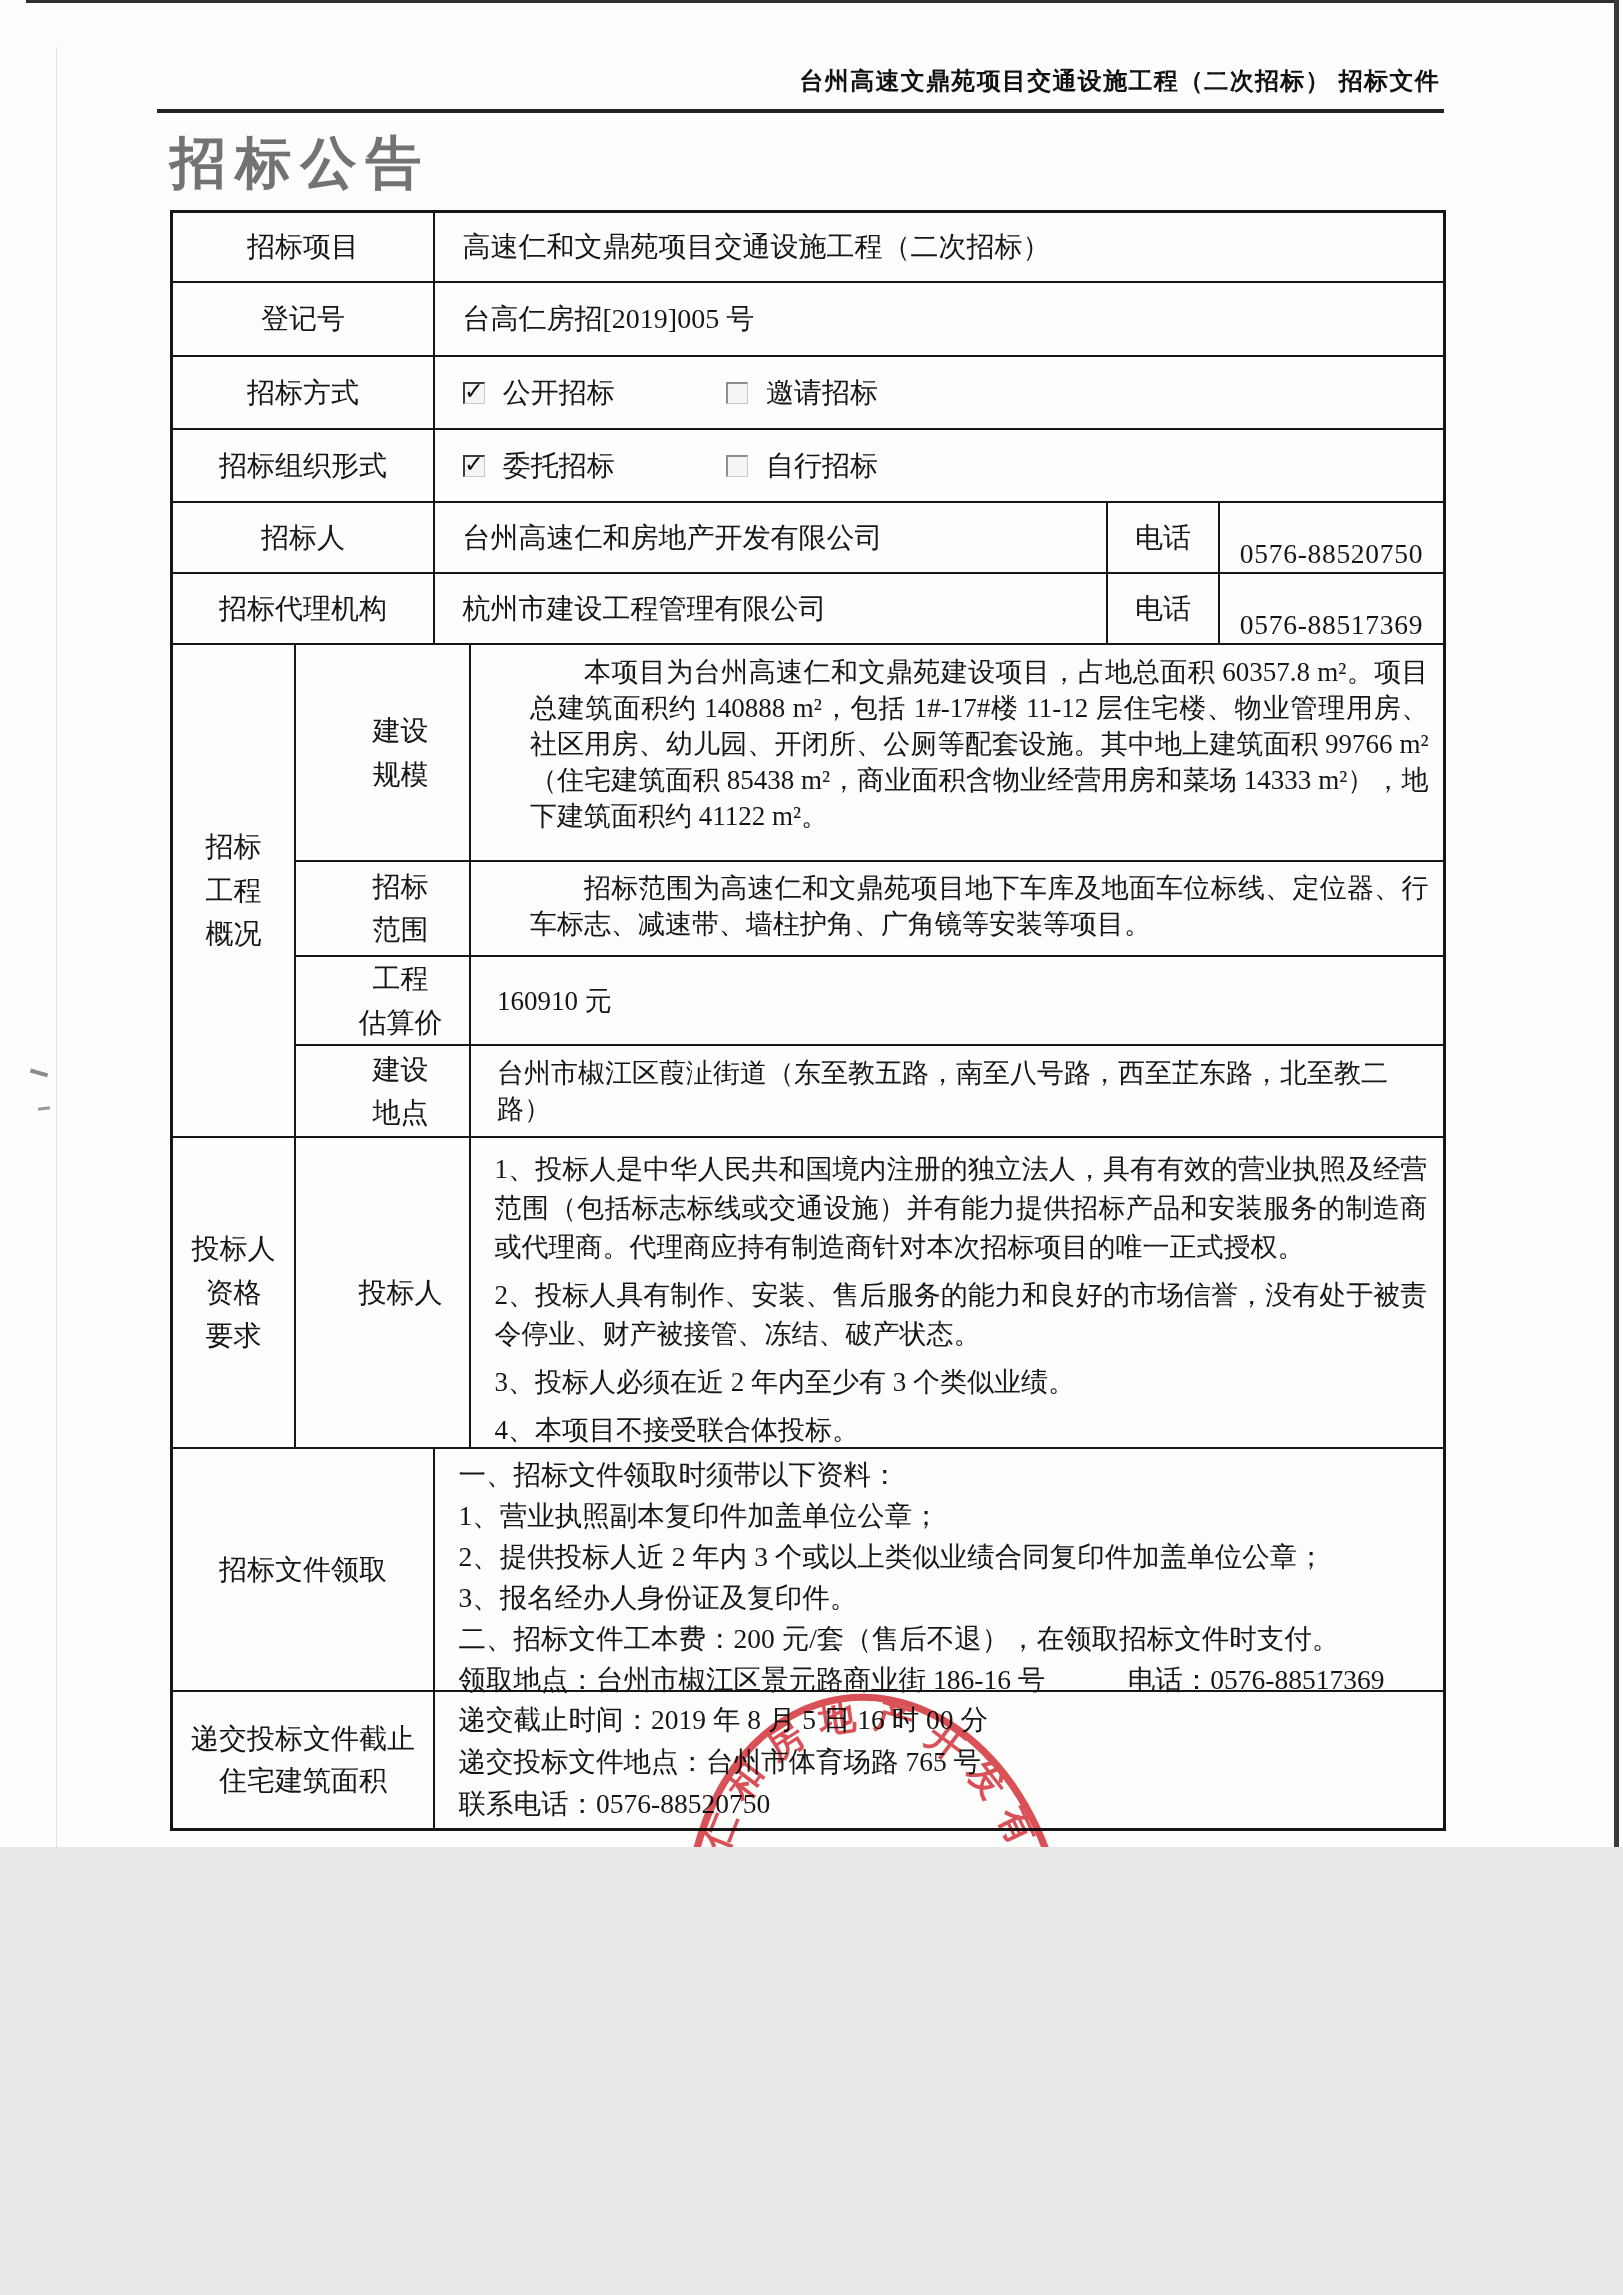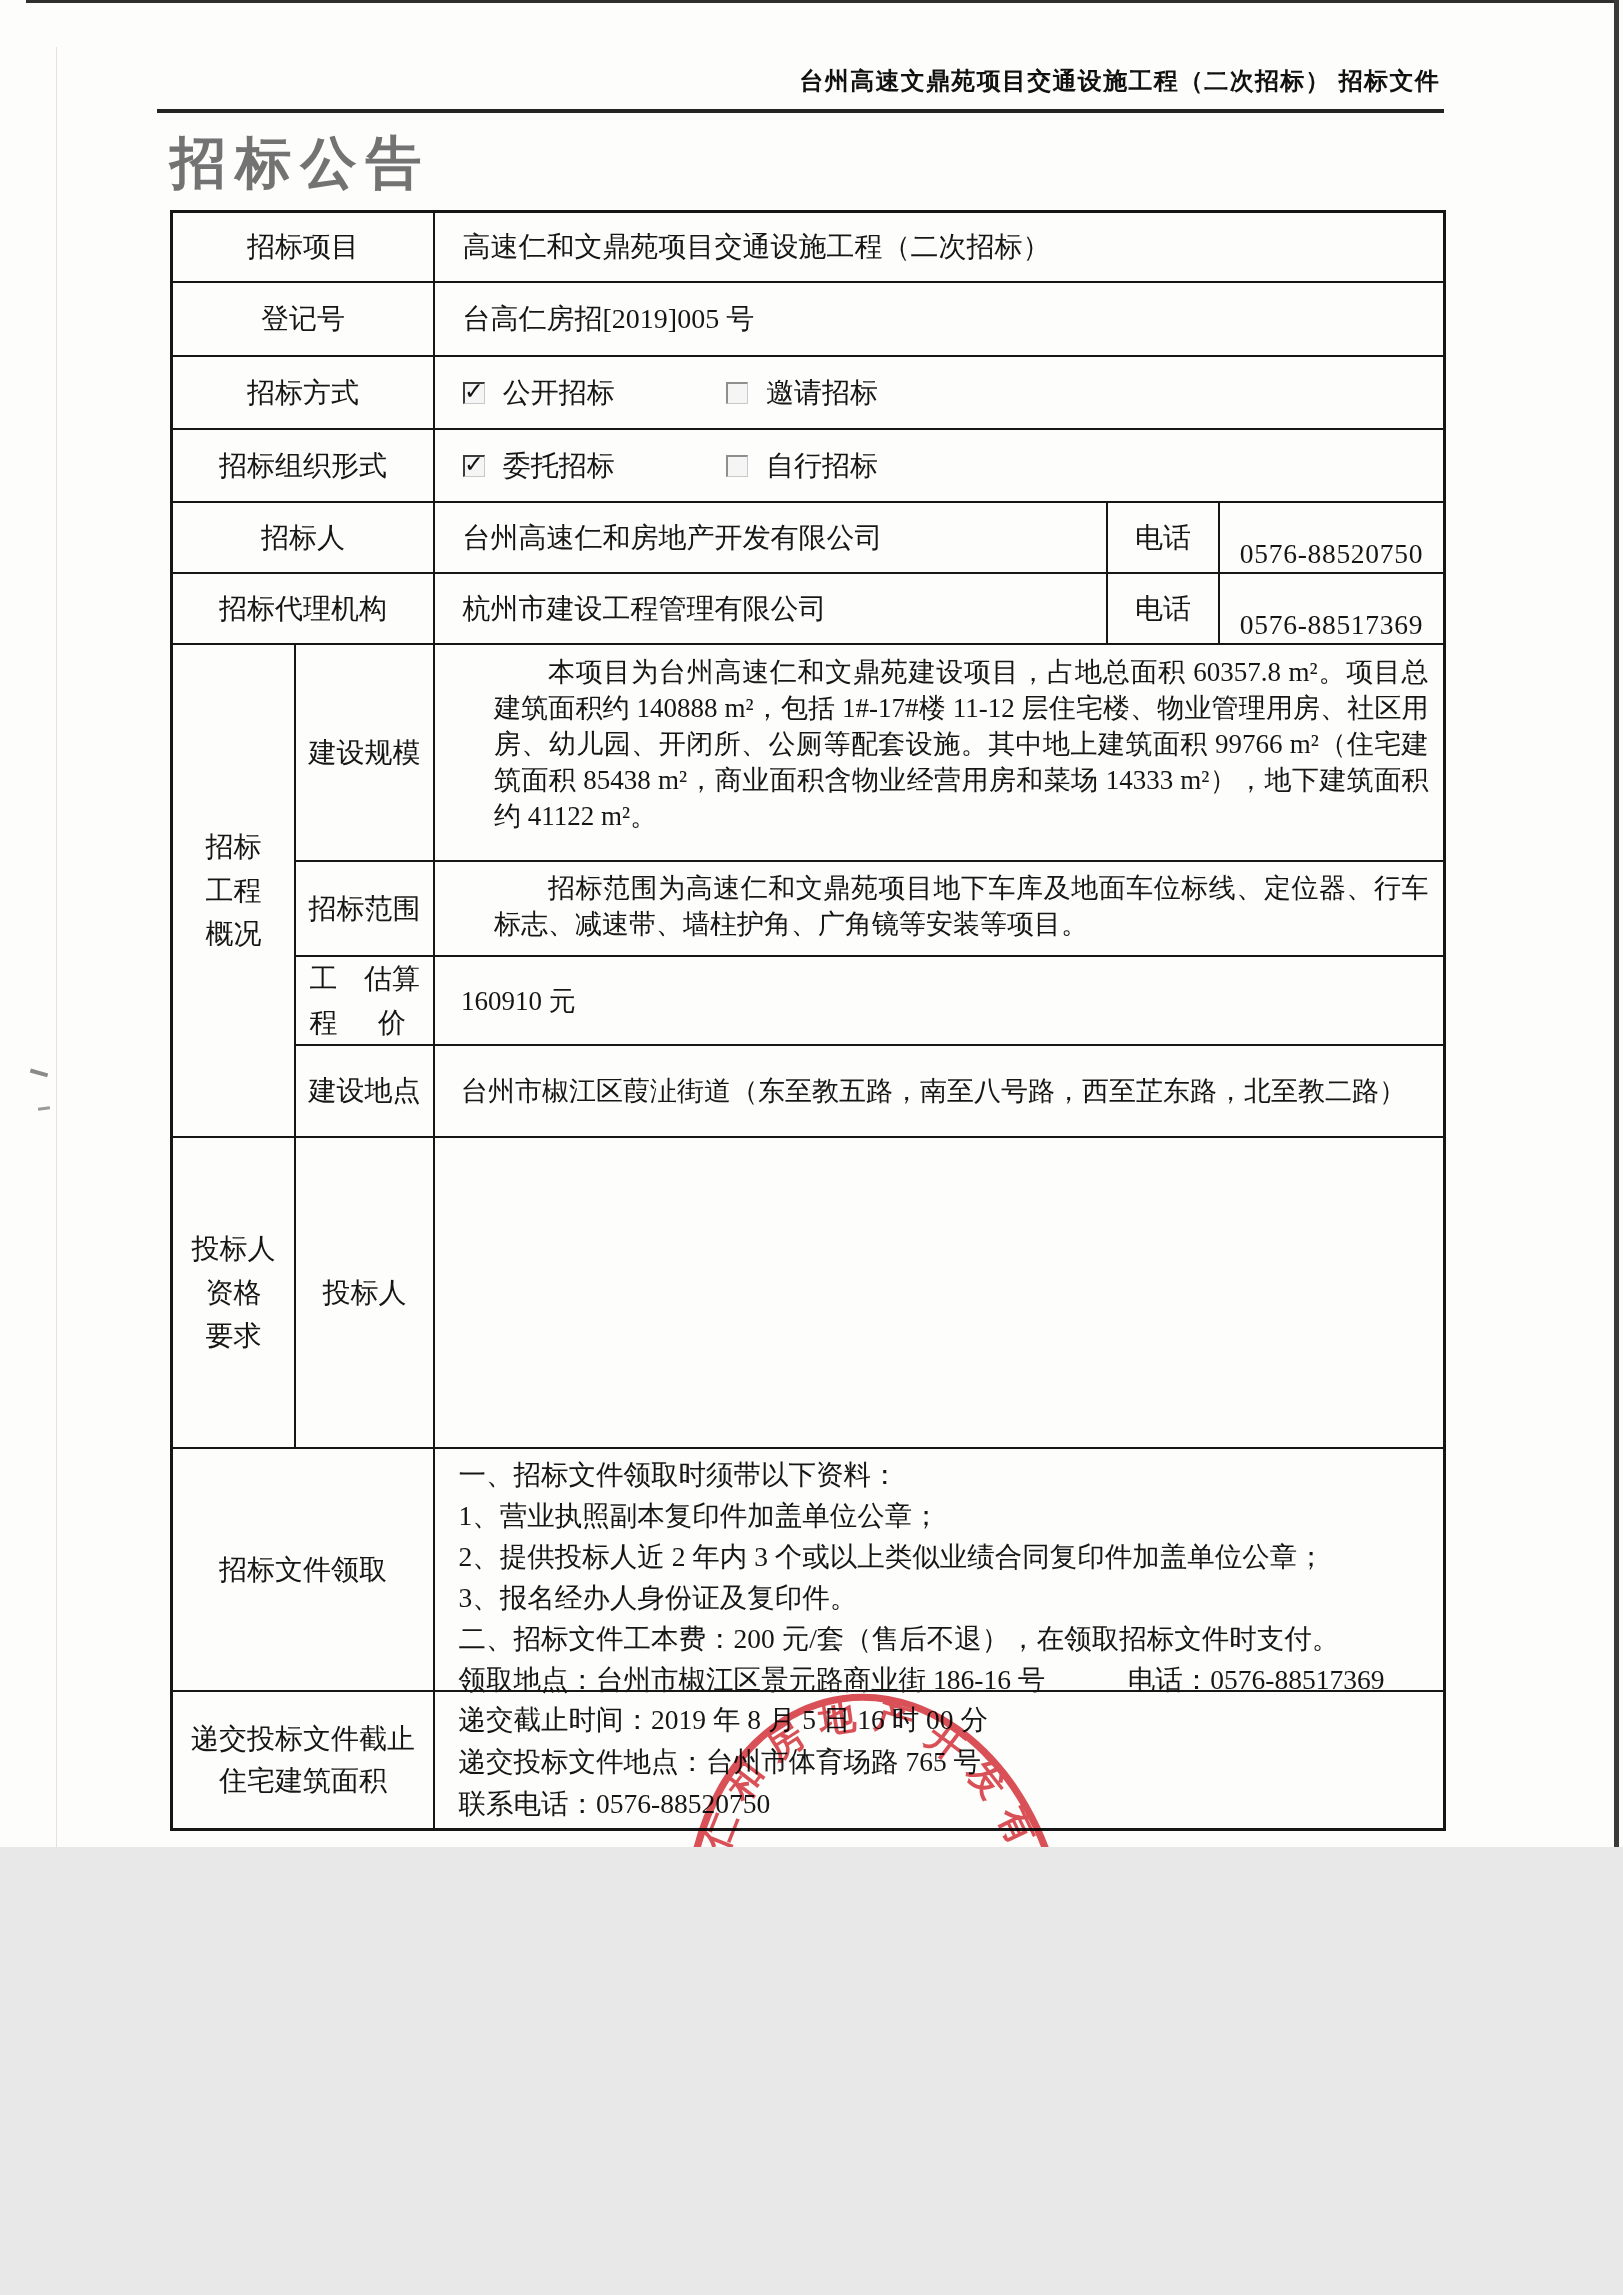--- a/index.html
+++ b/index.html
@@ -43,22 +43,22 @@
   .cb .mark{font-family:"DejaVu Sans",sans-serif;font-weight:bold;font-size:23.6px;color:#111;
             line-height:1;transform:translateY(-1.3px);}
   .cb.empty{border-top-color:#8f8f8f;border-left-color:#8f8f8f;}
   .optgap{width:111px;}
   
   .outer-lab{width:123px;border-right:2px solid #161616;display:flex;flex-direction:column;
              align-items:center;justify-content:center;font-size:28px;line-height:1.55;text-align:center;}
   .group-right{flex:1;display:flex;flex-direction:column;}
   .subrow{display:flex;border-bottom:2.6px solid #161616;}
   .subrow:last-child{border-bottom:none;}
-  .sub-lab{width:139px;border-right:2px solid #161616;display:flex;flex-direction:row;
-           align-items:center;justify-content:center;font-size:28px;line-height:1.55;text-align:center;}
+  .sub-lab{width:139px;border-right:2px solid #161616;display:flex;flex-direction:column;
+           align-items:center;justify-content:center;font-size:28px;line-height:1.55;text-align:center;margin-left:36px;}
   .sub-cnt{flex:1;font-size:27px;line-height:36px;padding:9.2px 14.4px 0 26px;text-align:justify;}
   .sub-cnt.vcenter{display:flex;align-items:center;padding-top:0;text-align:left;}
   .indent{text-indent:2em;margin-left:33px;}
   
   .q-cnt{flex:1;font-size:27px;line-height:39px;padding:11.8px 15.7px 0 23.6px;text-align:justify;}
   .q-item{margin-bottom:9.2px;}
   
   .c-cnt{flex:1;font-size:27.5px;line-height:41px;padding:5.2px 15.7px 0 23.6px;}
   .d-cnt{flex:1;font-size:27.5px;line-height:42px;padding:6.5px 15.7px 0 23.6px;}
   
@@ -193,20 +193,26 @@
       </div>
     </div>
 
     <div class="row" style="height:311px">
       <div class="outer-lab">
         <span>投标人</span>
         <span>资格</span>
         <span>要求</span>
       </div>
       <div class="sub-lab">投标人</div>
+      <div class="q-cnt">
+        <div class="q-item">1、投标人是中华人民共和国境内注册的独立法人，具有有效的营业执照及经营范围（包括标志标线或交通设施）并有能力提供招标产品和安装服务的制造商或代理商。代理商应持有制造商针对本次招标项目的唯一正式授权。</div>
+        <div class="q-item">2、投标人具有制作、安装、售后服务的能力和良好的市场信誉，没有处于被责令停业、财产被接管、冻结、破产状态。</div>
+        <div class="q-item">3、投标人必须在近 2 年内至少有 3 个类似业绩。</div>
+        <div class="q-item">4、本项目不接受联合体投标。</div>
+      </div>
     </div>
 
     <div class="row" style="height:243px">
       <div class="lab">招标文件领取</div>
       <div class="c-cnt">
         <div>一、招标文件领取时须带以下资料：</div>
         <div>1、营业执照副本复印件加盖单位公章；</div>
         <div>2、提供投标人近 2 年内 3 个或以上类似业绩合同复印件加盖单位公章；</div>
         <div>3、报名经办人身份证及复印件。</div>
         <div>二、招标文件工本费：200 元/套（售后不退），在领取招标文件时支付。</div>

